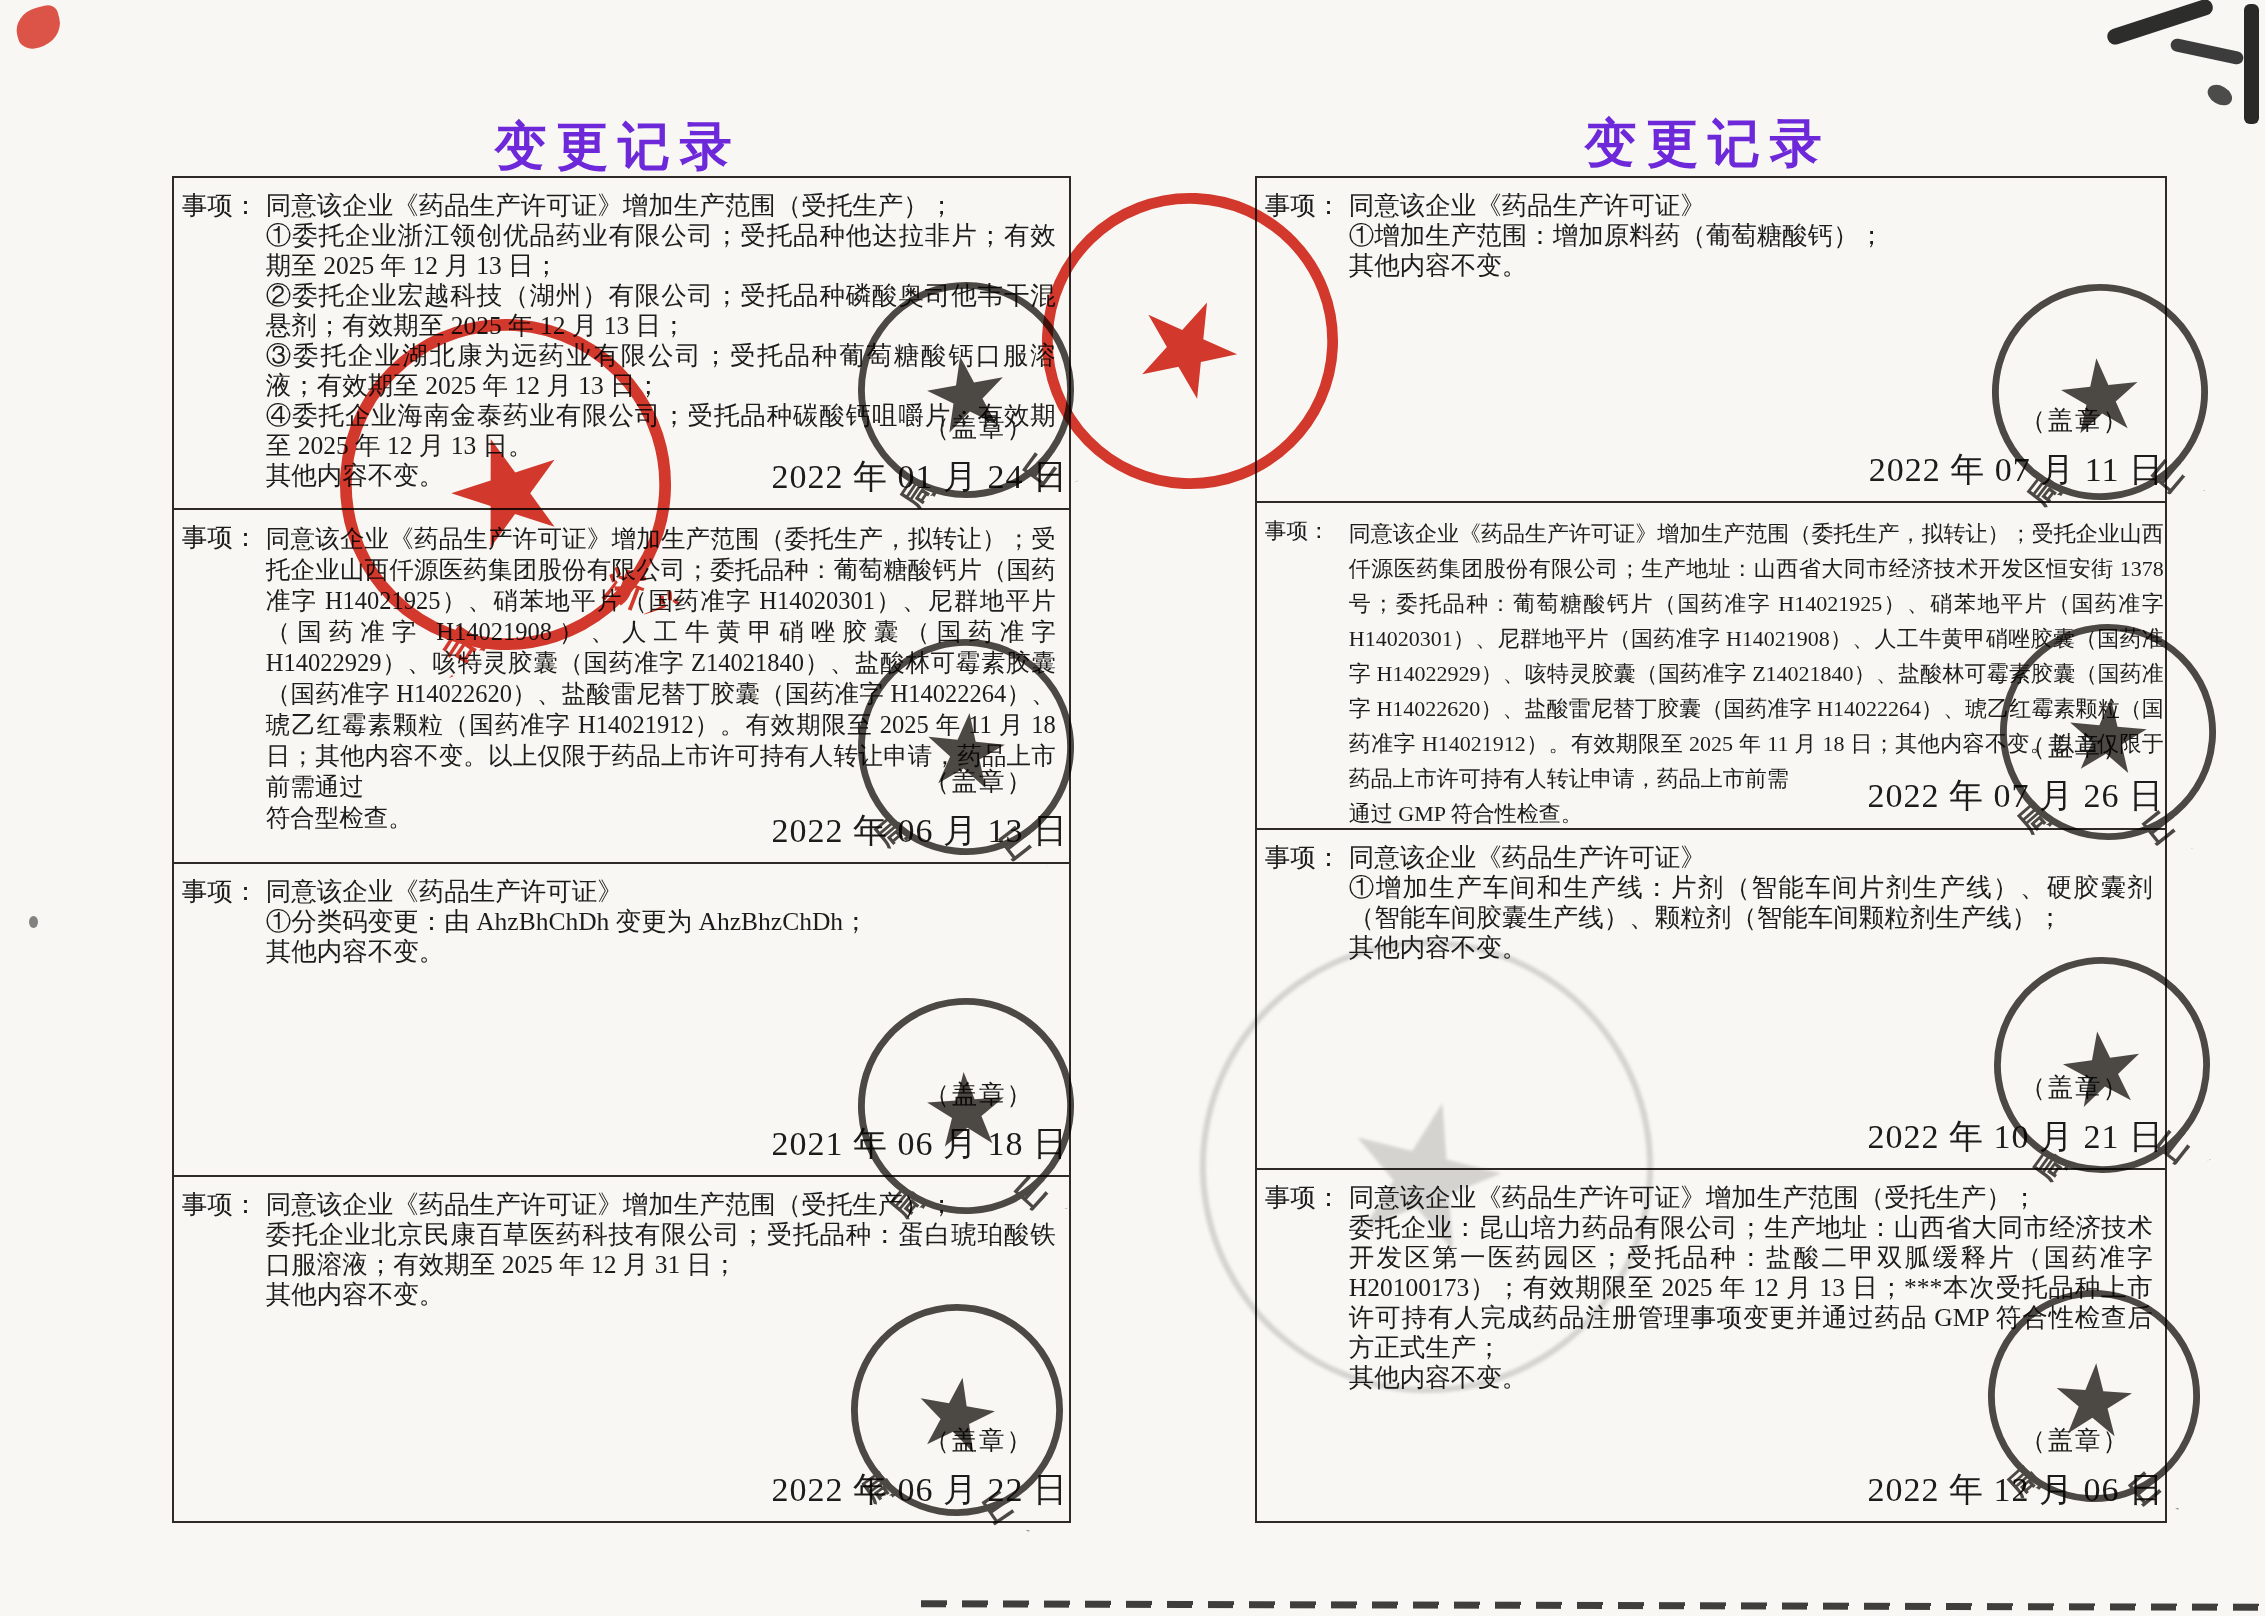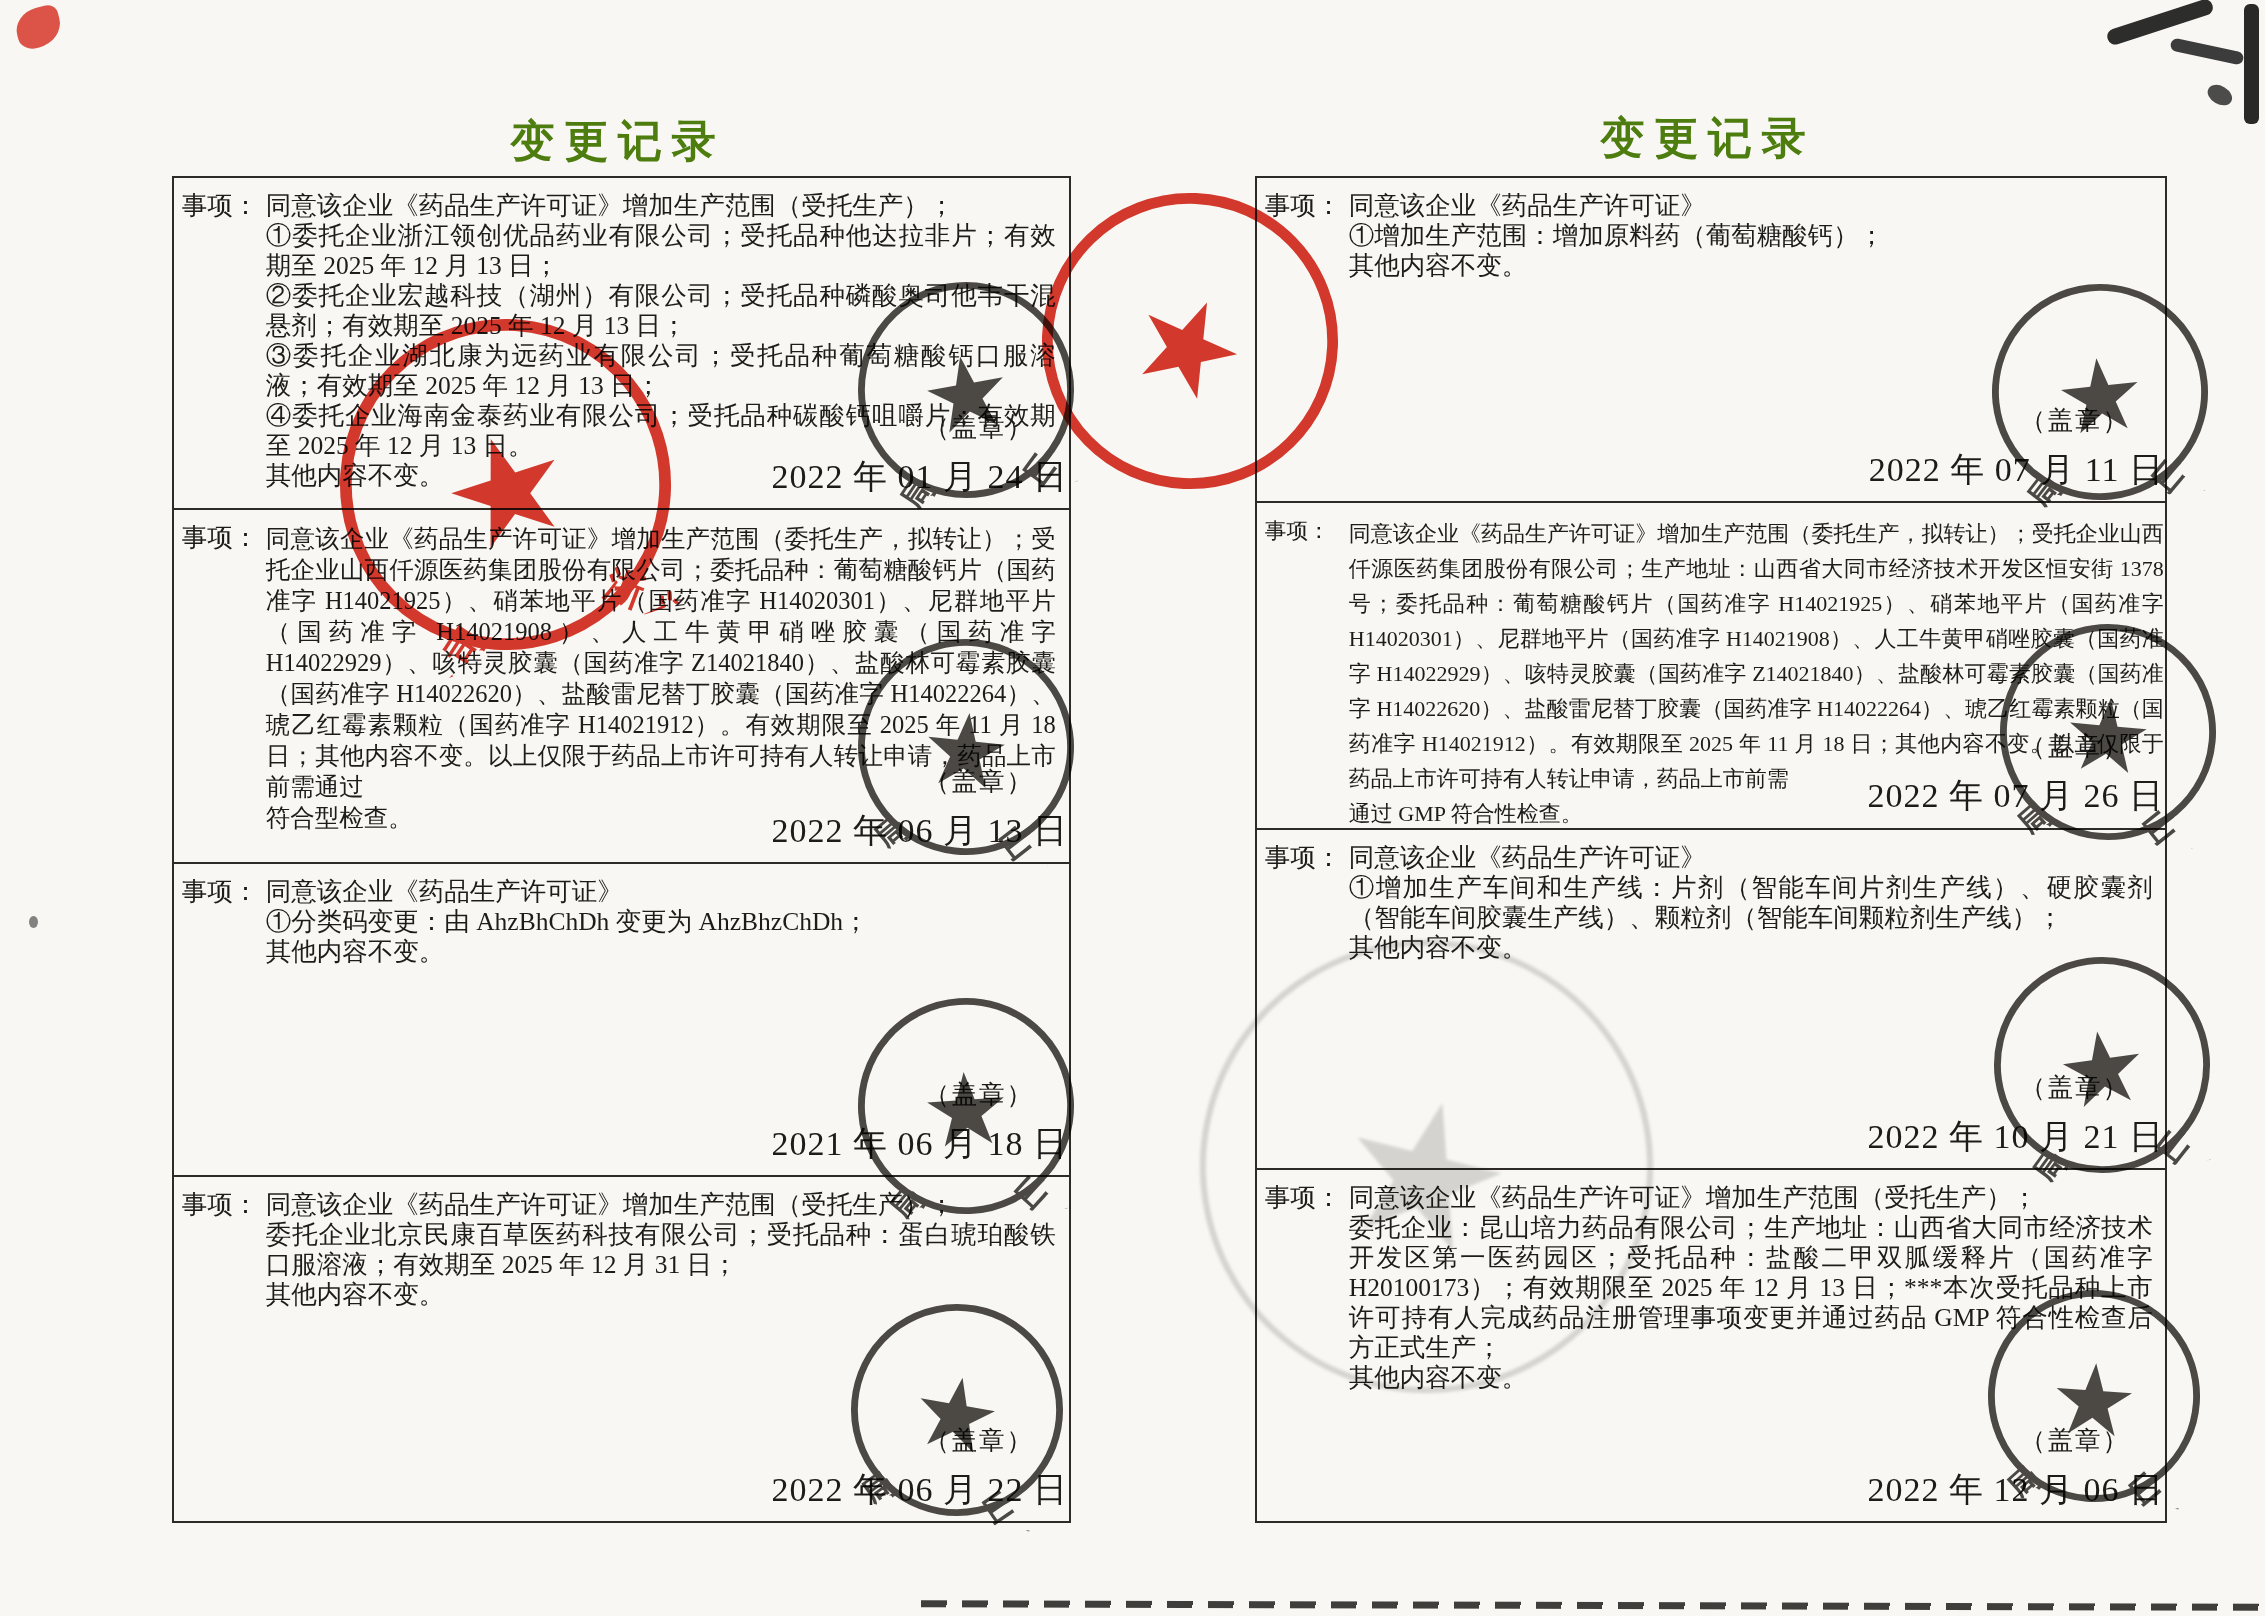--- a/index.html
+++ b/index.html
@@ -5,21 +5,21 @@
   html,body{margin:0;padding:0;}
   body{
     width:2265px;height:1616px;position:relative;overflow:hidden;
     background:#f8f7f3;
     font-family:"Liberation Serif","DejaVu Serif",serif;
     color:#1d1c1a;
   }
   .title{
     position:absolute;transform:translateX(-50%);
     font-family:"Liberation Sans","DejaVu Sans",sans-serif;
-    font-weight:bold;font-size:44px;letter-spacing:9.8px;color:#4d7c0f;
+    font-weight:bold;font-size:52px;letter-spacing:9.8px;color:#6d28d9;
     white-space:nowrap;
   }
   .tbl{position:absolute;border:2.9px solid #2e2b27;background:transparent;}
   .cell{position:absolute;left:0;right:0;box-sizing:border-box;}
   .cell.bt{border-top:2.9px solid #2e2b27;}
   .entry{display:flex;align-items:flex-start;padding:12.7px 0 0 7.8px;}
   .lbl{flex:0 0 84px;font-size:25.5px;line-height:30px;white-space:nowrap;}
   .txt{font-size:25.5px;line-height:30px;white-space:pre-wrap;text-align:justify;}
   .pgL .txt{width:790px;}
   .pgR .txt{width:804px;}

